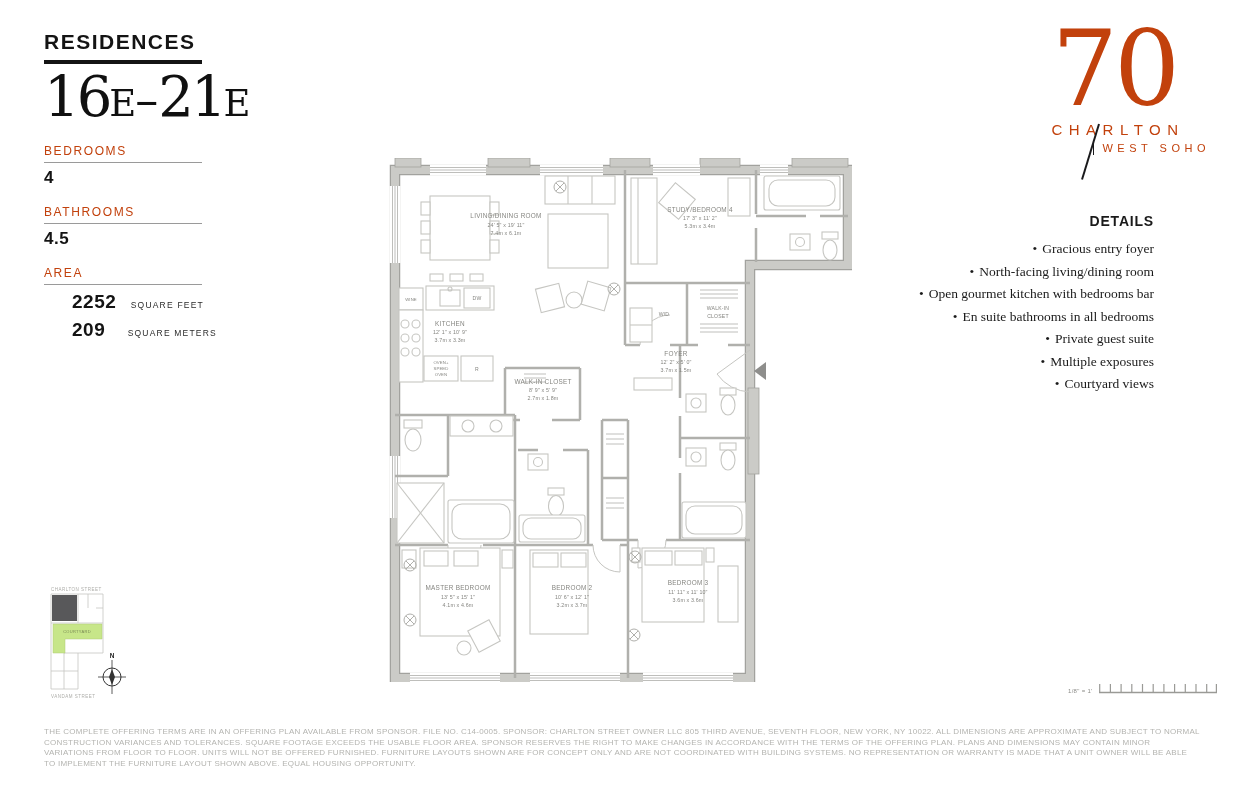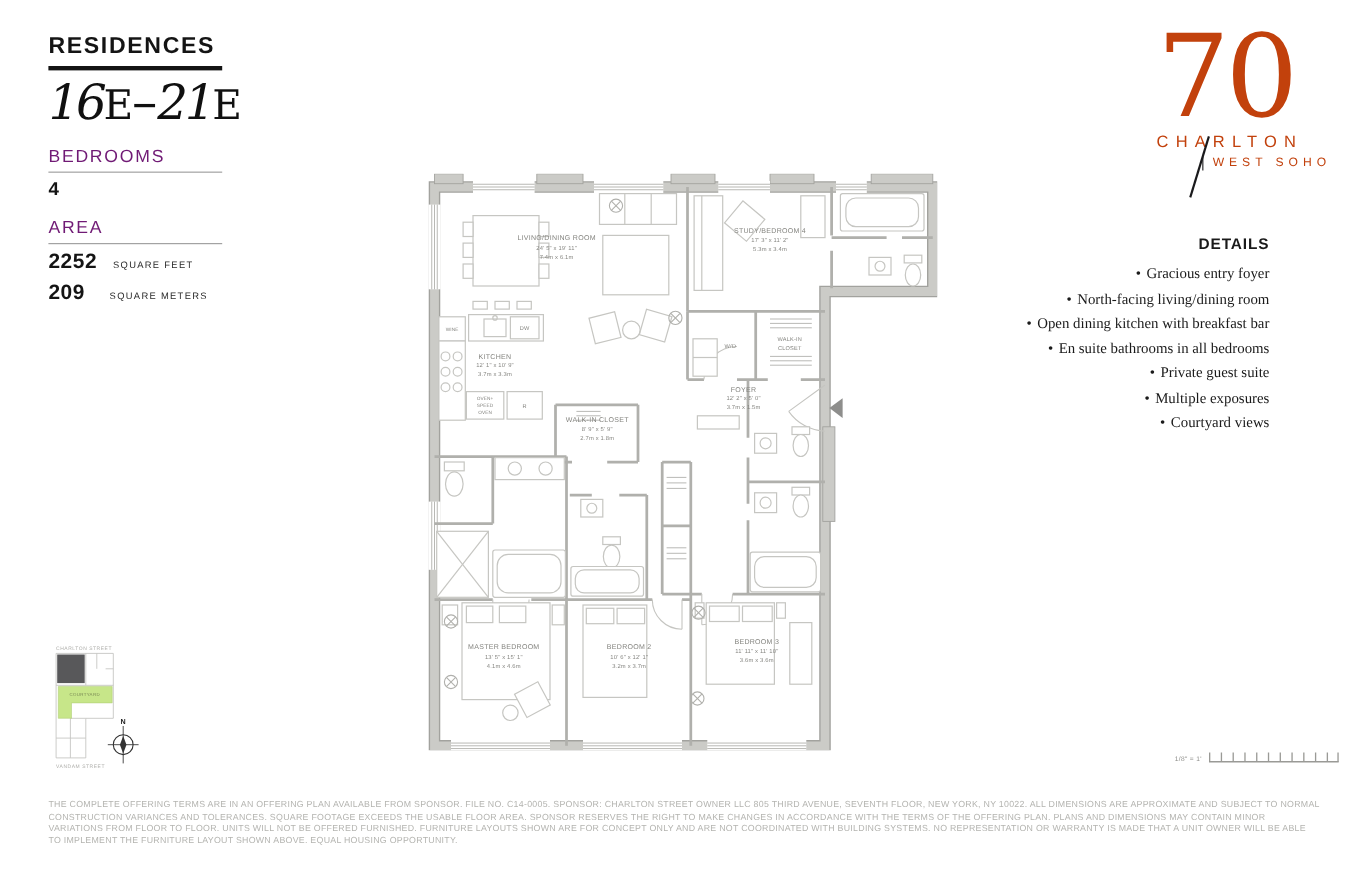--- a/index.html
+++ b/index.html
@@ -5,28 +5,28 @@
   * { margin:0; padding:0; box-sizing:border-box; }
   html,body { width:1242px; height:810px; background:#ffffff; overflow:hidden;
               font-family:"Liberation Sans", sans-serif; }
   .page { position:relative; width:1242px; height:710px; background:#fff; }
 
   
   .sidebar { position:absolute; left:44px; top:30px; width:170px; color:#141414; }
   .res-title { font-size:21px; font-weight:bold; letter-spacing:1.5px; }
   .res-rule  { width:158px; height:4px; background:#141414; margin-top:6px; }
   .unit-range { margin-top:4px; font-family:"DejaVu Serif", serif; color:#101010; line-height:1.05; white-space:nowrap; }
-  .unit-range .num { font-size:44px; letter-spacing:-3px;font-style:italic; }
+  .unit-range .num { font-size:56px; letter-spacing:-3px; }
   .unit-range .eee { font-size:37px; letter-spacing:-1px; }
   .unit-range .dash { font-size:46px; }
   .stat { margin-top:17px; }
-  .stat-label { font-size:16px; letter-spacing:1.6px; color:#701a75; padding-bottom:4px;
+  .stat-label { font-size:12px; letter-spacing:1.6px; color:#c2410c; padding-bottom:4px;
                 border-bottom:1px solid #9a9a9a; width:158px; }
   .stat-value { font-size:17px; font-weight:bold; margin-top:5px; letter-spacing:.5px; }
-  .area-row { margin-top:6px; white-space:nowrap; }
+  .area-row { margin-top:6px; white-space:nowrap;margin-left:28px; }
   .area-row .big { font-size:19px; font-weight:bold; letter-spacing:.5px; }
   .area-row .small { font-size:8.5px; letter-spacing:1.2px; color:#2b2b2b; margin-left:10px; }
 
   
   .logo { position:absolute; left:1016px; top:20px; width:196px; text-align:center; color:#c2410c; }
   .logo-70 { font-family:"DejaVu Serif", serif; font-size:104px; line-height:.95; letter-spacing:-4px; }
   .logo-slash { position:absolute; left:82px; top:104px; width:2px; height:58px; background:#1a1a1c;
                 transform:rotate(17deg); transform-origin:top center; }
   .logo-charlton { font-size:15px; letter-spacing:6.5px; font-weight:500; margin-top:2px; padding-left:8px; }
   .logo-soho { display:flex; justify-content:flex-end; align-items:center; margin-top:4px; padding-right:2px; }
@@ -65,20 +65,24 @@
 <div class="page">
 
   <div class="sidebar">
     <div class="res-title">RESIDENCES</div>
     <div class="res-rule"></div>
     <div class="unit-range"><span class="num">16</span><span class="eee">E</span><span class="dash">–</span><span class="num">21</span><span class="eee">E</span></div>
 
     <div class="stat">
       <div class="stat-label">BEDROOMS</div>
       <div class="stat-value">4</div>
+    </div>
+    <div class="stat">
+      <div class="stat-label">BATHROOMS</div>
+      <div class="stat-value">4.5</div>
     </div>
     <div class="stat">
       <div class="stat-label">AREA</div>
       <div class="area-row">
         <span class="big">2252</span>
         <span class="small">SQUARE FEET</span>
       </div>
       <div class="area-row">
         <span class="big">209</span>
         <span class="small" style="margin-left:18px">SQUARE METERS</span>
@@ -93,21 +97,21 @@
     <div class="logo-soho">
       <span class="bar"></span>
       <span class="txt">WEST SOHO</span>
     </div>
   </div>
 
   <div class="details">
     <div class="details-title">DETAILS</div>
     <div class="detail-item"><span class="bullet">•</span><span>Gracious entry foyer</span></div>
     <div class="detail-item"><span class="bullet">•</span><span>North-facing living/dining room</span></div>
-    <div class="detail-item"><span class="bullet">•</span><span>Open dining kitchen with breakfast bar</span></div>
+    <div class="detail-item"><span class="bullet">•</span><span>Open gourmet kitchen with bedrooms bar</span></div>
     <div class="detail-item"><span class="bullet">•</span><span>En suite bathrooms in all bedrooms</span></div>
     <div class="detail-item"><span class="bullet">•</span><span>Private guest suite</span></div>
     <div class="detail-item"><span class="bullet">•</span><span>Multiple exposures</span></div>
     <div class="detail-item"><span class="bullet">•</span><span>Courtyard views</span></div>
   </div>
 
   <svg class="plan" width="464" height="524" viewBox="0 0 464 524">
 
     <g>
       <path d="M7,12 H460 V107 H362 V520 H7 Z" fill="none" stroke="#A2A29E" stroke-width="10.5"></path>

